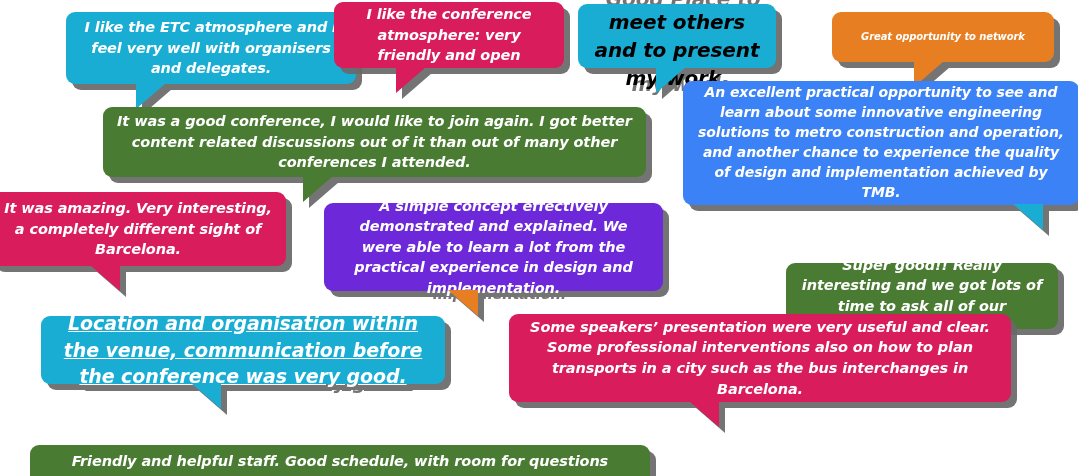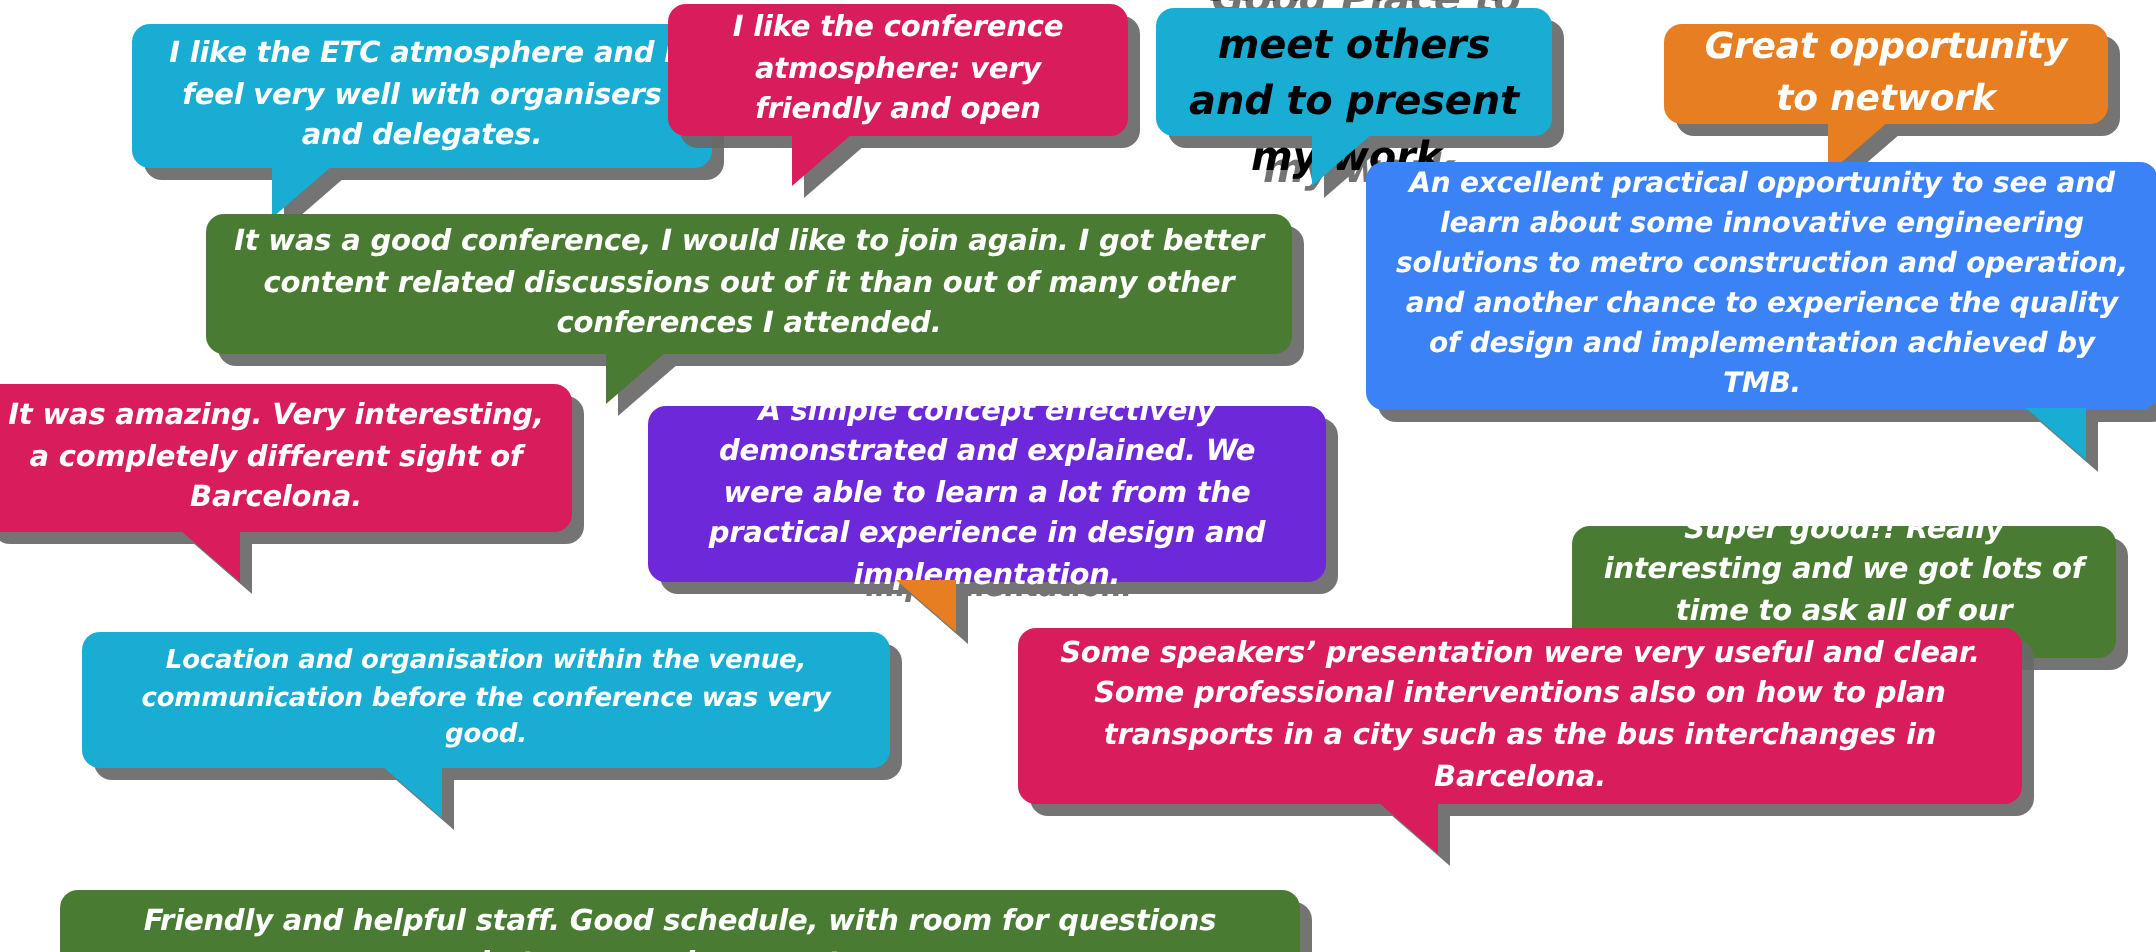--- a/index.html
+++ b/index.html
@@ -75,21 +75,21 @@
     </div>
     <div class="bubble" style="left: 334px; top: 2px; width: 230px; height: 66px; background: rgb(216, 28, 92);">
       <span class="txt" style="font-size: 14.5px; color: rgb(255, 255, 255);">I like the conference atmosphere: very friendly and open</span>
       <span class="tail left-lean" style="left: 62px; border-top-color: rgb(216, 28, 92);"></span>
     </div>
     <div class="bubble" style="left: 578px; top: 4px; width: 198px; height: 64px; background: rgb(25, 173, 212);">
       <span class="txt" style="font-size: 20px; color: #000000;">Good Place to meet others and to present my work.</span>
       <span class="tail left-lean" style="left: 78px; border-top-color: rgb(25, 173, 212);"></span>
     </div>
     <div class="bubble" style="left: 832px; top: 12px; width: 222px; height: 50px; background: rgb(232, 126, 34);">
-      <span class="txt" style="font-size: 18px; color: rgb(255, 255, 255);">Great opportunity to network</span>
+      <span class="txt" style="font-size: 10px; color: rgb(255, 255, 255);">Great opportunity to network</span>
       <span class="tail left-lean" style="left: 82px; border-top-color: rgb(232, 126, 34);"></span>
     </div>
     <div class="bubble" style="left: 103px; top: 107px; width: 543px; height: 70px; background: rgb(74, 123, 50);">
       <span class="txt" style="font-size: 14.5px; color: rgb(255, 255, 255); font-style: italic;">It was a good conference, I would like to join again. I got better content related discussions out of it than out of many other conferences I attended.</span>
       <span class="tail left-lean" style="left: 200px; border-top-color: rgb(74, 123, 50);"></span>
     </div>
     <div class="bubble" style="left: 683px; top: 81px; width: 396px; height: 124px; background: #3b82f6;">
       <span class="txt" style="font-size: 14px; color: rgb(255, 255, 255);">An excellent practical opportunity to see and learn about some innovative engineering solutions to metro construction and operation, and another chance to experience the quality of design and implementation achieved by TMB.</span>
       <span class="tail right-lean" style="left: 330px; border-top-color: rgb(25, 173, 212);"></span>
     </div>
@@ -99,21 +99,21 @@
     </div>
     <div class="bubble" style="left: 324px; top: 203px; width: 339px; height: 88px; background: #6d28d9;">
       <span class="txt" style="font-size: 14.5px; color: rgb(255, 255, 255);">A simple concept effectively demonstrated and explained. We were able to learn a lot from the practical experience in design and implementation.</span>
       <span class="tail right-lean" style="left: 124px; border-top-color: rgb(232, 126, 34);"></span>
     </div>
     <div class="bubble" style="left: 786px; top: 223px; width: 272px; height: 66px; background: rgb(74, 123, 50); margin-top: 40px;">
       <span class="txt" style="font-size: 14.5px; color: rgb(255, 255, 255);">Super good!! Really interesting and we got lots of time to ask all of our questions.</span>
       <span class="tail right-lean" style="left: 124px; border-top-color: rgb(74, 123, 50);"></span>
     </div>
     <div class="bubble" style="left: 41px; top: 316px; width: 404px; height: 68px; background: rgb(25, 173, 212);">
-      <span class="txt" style="font-size: 13px; color: rgb(255, 255, 255);">Location and organisation within the venue, communication before the conference was very good.</span>
+      <span class="txt" style="font-size: 19px; color: rgb(255, 255, 255); text-decoration: underline;">Location and organisation within the venue, communication before the conference was very good.</span>
       <span class="tail right-lean" style="left: 150px; border-top-color: rgb(25, 173, 212);"></span>
     </div>
     <div class="bubble" style="left: 509px; top: 314px; width: 502px; height: 88px; background: rgb(216, 28, 92); justify-content: center;">
       <span class="txt" style="font-size: 14.5px; color: rgb(255, 255, 255);">Some speakers’ presentation were very useful and clear. Some professional interventions also on how to plan transports in a city such as the bus interchanges in Barcelona.</span>
       <span class="tail right-lean" style="left: 180px; border-top-color: rgb(216, 28, 92);"></span>
     </div>
     <div class="bubble" style="left: 30px; top: 413px; width: 620px; height: 54px; background: rgb(74, 123, 50); margin-top: 32px;">
       <span class="txt" style="font-size: 14.5px; color: rgb(255, 255, 255);">Friendly and helpful staff. Good schedule, with room for questions between each presenter.</span>
       <span class="tail left-lean" style="left: 250px; border-top-color: rgb(74, 123, 50);"></span>
     </div>

